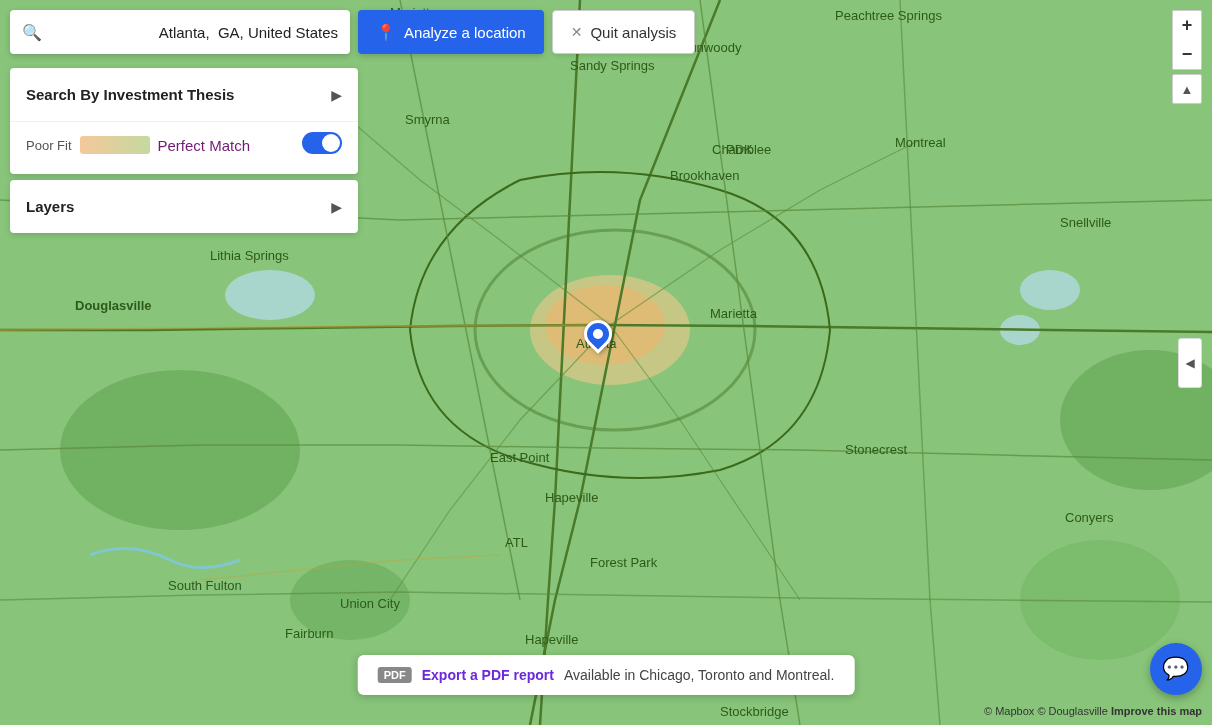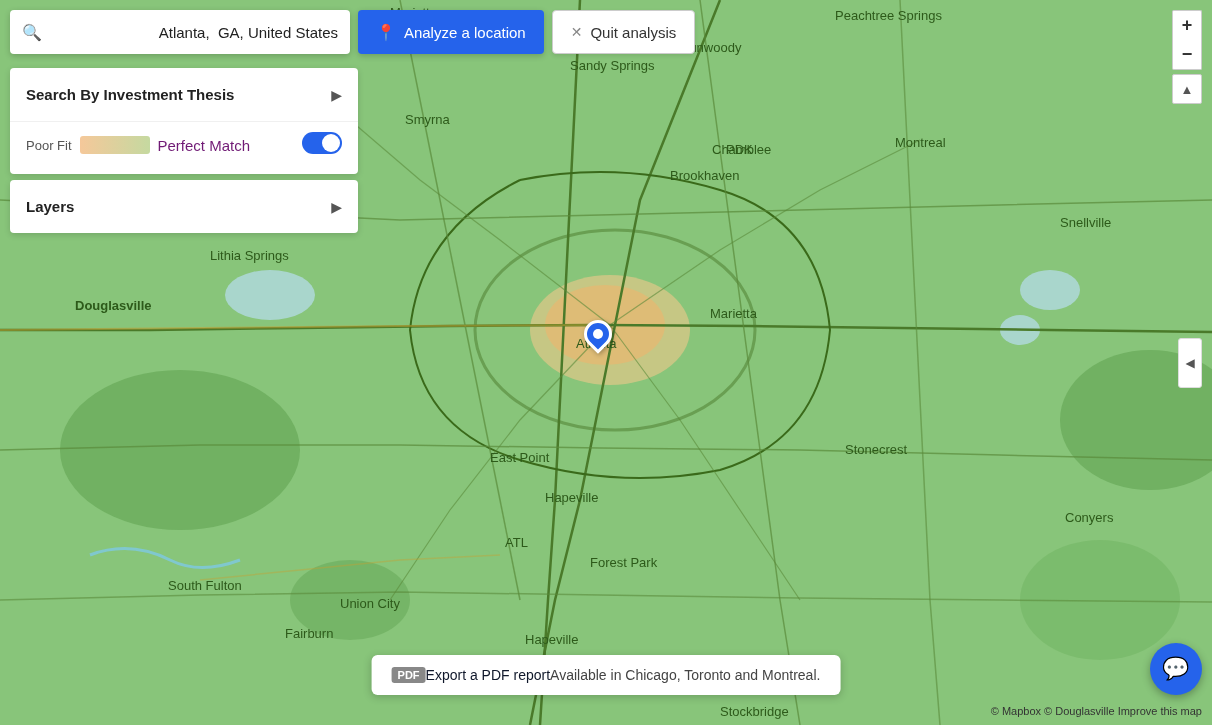--- a/index.html
+++ b/index.html
@@ -246,56 +246,56 @@
     #bottom-bar {
       position: absolute;
       bottom: 30px;
       left: 50%;
       transform: translateX(-50%);
       background: white;
       border-radius: 6px;
       padding: 12px 20px;
       display: flex;
       align-items: center;
-      gap: 0;
+      gap: 10px;
       box-shadow: 0 2px 8px rgba(0,0,0,0.2);
       z-index: 10;
       font-size: 14px;
       color: #444;
     }
 
     .pdf-badge {
       background: #888;
       color: white;
       padding: 2px 6px;
       border-radius: 3px;
       font-size: 11px;
       font-weight: bold;
     }
 
     .export-link {
-      color: #0f172a;
-      font-weight: 400;
+      color: #6d28d9;
+      font-weight: 700;
       cursor: pointer;
     }
 
     
     #map-attribution {
       position: absolute;
       bottom: 8px;
       right: 10px;
       font-size: 11px;
       color: #333;
       z-index: 10;
     }
 
     #map-attribution a {
       color: #333;
       text-decoration: none;
-      font-weight: normal;
+      font-weight: bold;
       text-align: right;
     }
 
     
     #chat-btn {
       position: absolute;
       bottom: 30px;
       right: 10px;
       width: 52px;
       height: 52px;

